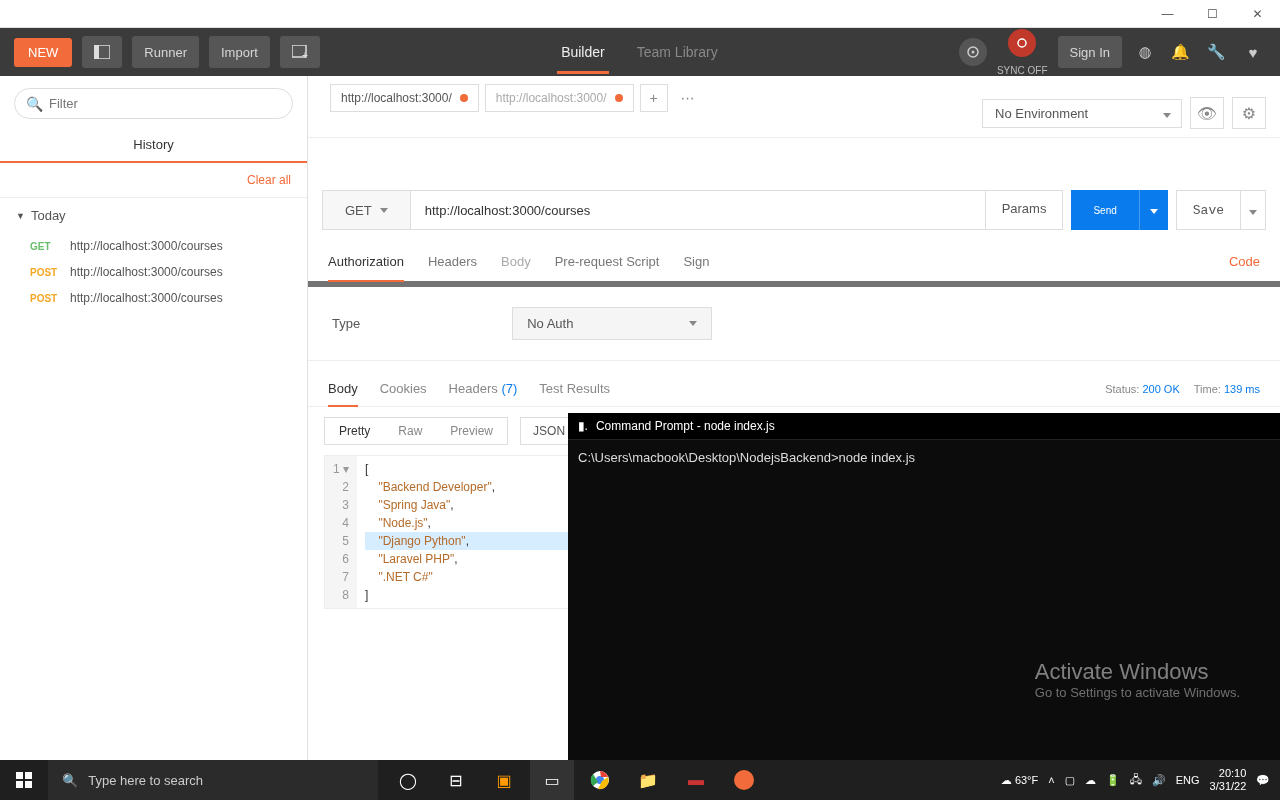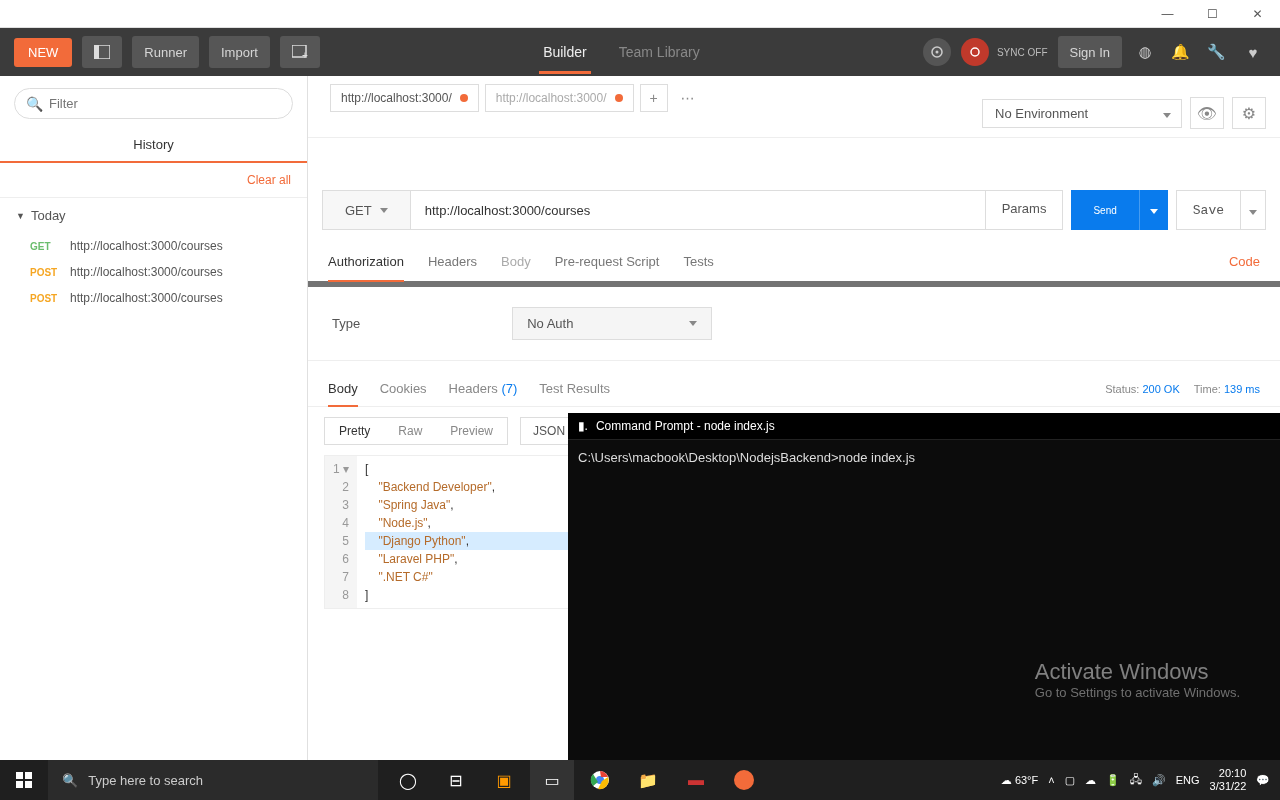--- a/index.html
+++ b/index.html
@@ -10,21 +10,21 @@
 .win-btn { width: 45px; height: 28px; display: flex; align-items: center; justify-content: center; color: #555; font-size: 12px; }
 
 
 .toolbar { height: 48px; background: #3b3b3b; display: flex; align-items: center; padding: 0 14px; gap: 10px; }
 .btn-new { background: #f26b3a; color: #fff; padding: 7px 14px; font-size: 13px; font-weight: 400; border-radius: 3px; }
 .btn-tool { background: #565656; color: #d6d6d6; padding: 7px 12px; font-size: 13px; border-radius: 3px; display: flex; align-items: center; justify-content: center; height: 32px; min-width: 32px; }
 .toolbar-center { flex: 1; display: flex; justify-content: center; gap: 24px; }
 .tab-main { color: #888; font-size: 14px; padding: 14px 4px; position: relative; }
 .tab-main.active { color: #eee; }
 .tab-main.active::after { content: ""; position: absolute; bottom: 0; left: 0; right: 0; height: 3px; background: #f26b3a; }
-.sync-badge { display:flex; align-items:center; gap:8px; color:#bbb; font-size:10px; }
+.sync-badge { display:flex; align-items:center; gap:8px; color:#bbb; font-size:10px;flex-direction:column; }
 .circ-icon { width: 28px; height: 28px; border-radius: 50%; display: flex; align-items: center; justify-content: center; }
 .toolbar-right { display: flex; align-items: center; gap: 10px; }
 .tb-icon { color: #ccc; width: 26px; text-align: center; font-size: 15px; }
 
 
 .main { display: flex; height: calc(100% - 28px - 48px - 40px); }
 .sidebar { width: 308px; border-right: 1px solid #e0e0e0; display: flex; flex-direction: column; }
 .filter-wrap { padding: 12px 14px 8px; }
 .filter-input { width: 100%; border: 1px solid #ddd; border-radius: 18px; padding: 7px 14px 7px 34px; font-size: 13px; color: #999; background: #fff; }
 .filter-box { position: relative; }
@@ -233,21 +233,21 @@
       <div class="send-caret"><span class="caret-down"></span></div>
       <div class="save-btn">Save</div>
       <div class="save-caret"><span class="caret-down"></span></div>
     </div>
 
     <div class="sub-tabs">
       <div class="sub-tab active">Authorization</div>
       <div class="sub-tab avail">Headers</div>
       <div class="sub-tab">Body</div>
       <div class="sub-tab avail">Pre-request Script</div>
-      <div class="sub-tab avail">Tests</div>
+      <div class="sub-tab avail">Sign</div>
       <div class="code-link">Code</div>
     </div>
 
     <div class="auth-row">
       <div class="auth-label">Type</div>
       <div class="auth-sel">
         <span>No Auth</span>
           <span class="caret-down" style="color:#888"></span>
       </div>
     </div>

